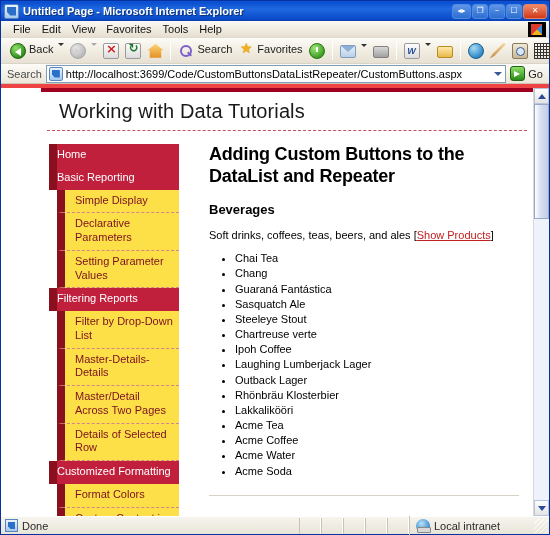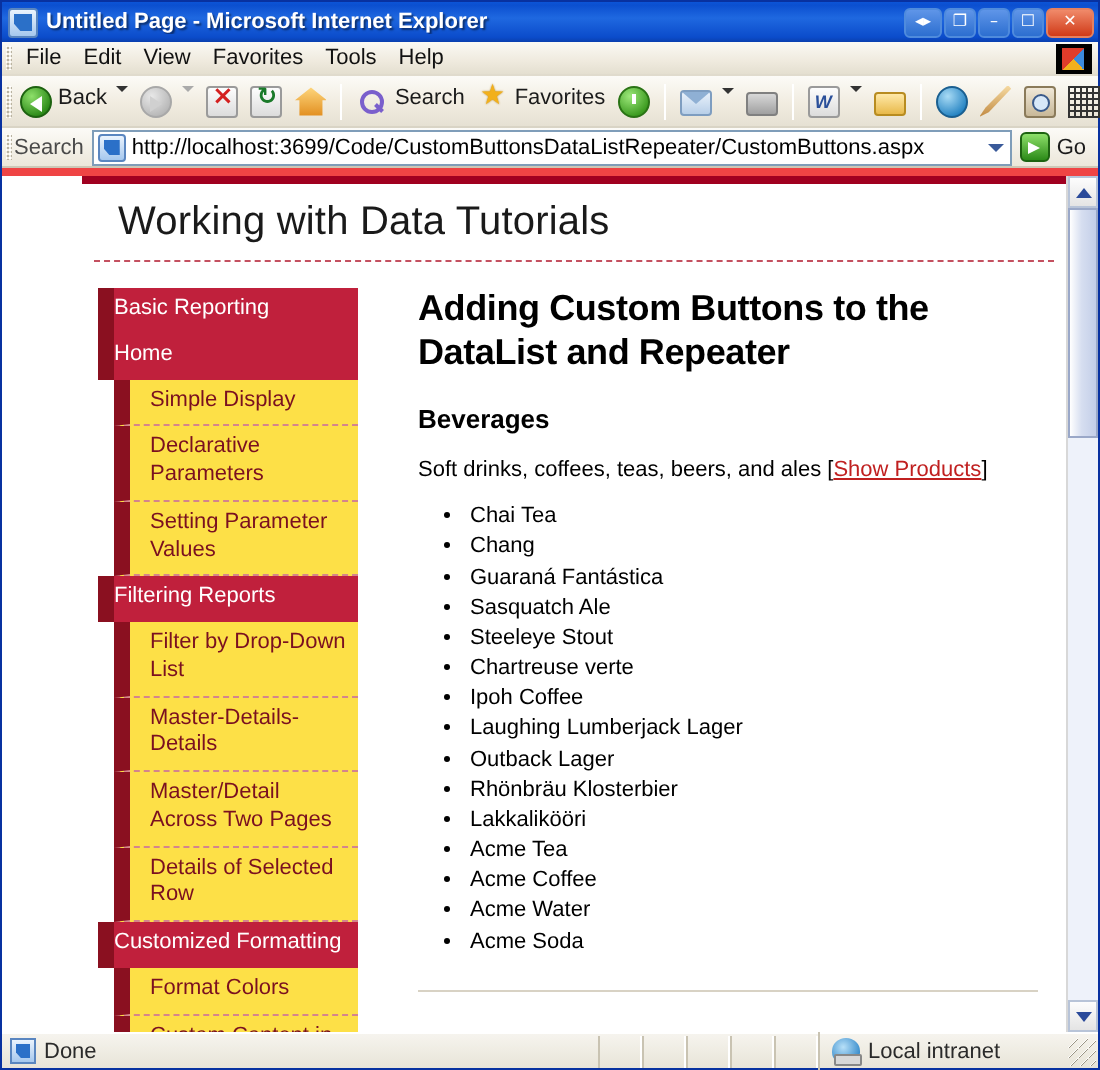--- a/index.html
+++ b/index.html
@@ -709,22 +709,22 @@
 
   <div id="viewport">
     <div id="page">
       <div id="page-topband"></div>
       <div id="page-header">
         <div id="page-title">Working with Data Tutorials</div>
       </div>
       <div id="page-body">
 
         <div id="sidebar">
+            <div class="nav-section"><span>Home</span></div>
             <div class="nav-section"><span>Basic Reporting</span></div>
-            <div class="nav-section"><span>Home</span></div>
             <div class="nav-item"><span>Simple Display</span></div>
             <div class="nav-item"><span>Declarative Parameters</span></div>
             <div class="nav-item"><span>Setting Parameter Values</span></div>
             <div class="nav-section"><span>Filtering Reports</span></div>
             <div class="nav-item"><span>Filter by Drop-Down List</span></div>
             <div class="nav-item"><span>Master-Details-Details</span></div>
             <div class="nav-item"><span>Master/Detail Across Two Pages</span></div>
             <div class="nav-item"><span>Details of Selected Row</span></div>
             <div class="nav-section"><span>Customized Formatting</span></div>
             <div class="nav-item"><span>Format Colors</span></div>

